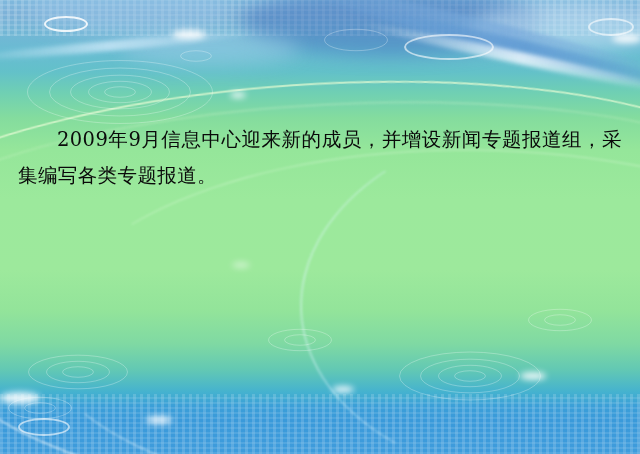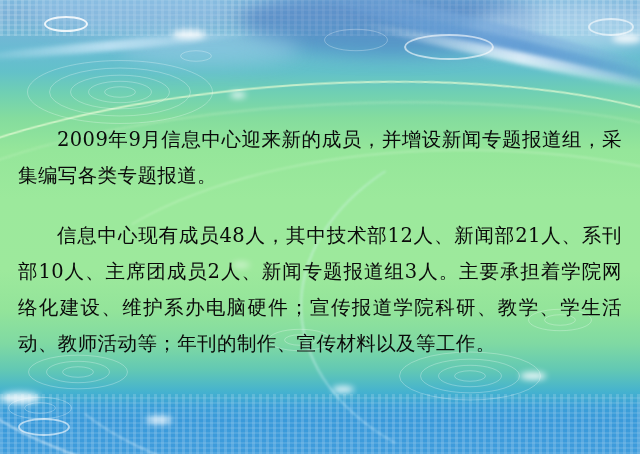--- a/index.html
+++ b/index.html
@@ -220,16 +220,15 @@
   <div class="glow g2"></div>
   <div class="glow g3"></div>
   <div class="glow g4"></div>
   <div class="glow g5"></div>
   <div class="glow g6"></div>
   <div class="glow g7"></div>
   <div class="glow g8"></div>
 
   <div id="content">
     <p class="para" id="p1">2009年9月信息中心迎来新的成员，并增设新闻专题报道组，采集编写各类专题报道。</p>
-    <p class="para" id="p2">信息中心现有成员48人，其中技术部12人、新闻部21人、系刊部10人、主席团成员2人、新闻专题报道组3人。主要承担着学院网络化建设、维护系办电脑硬件；宣传报道学院科研、教学、学生活动、教师活动等；年刊的制作、宣传材料以及等工作。</p>
   </div>
 
 </div>
 
 </body></html>

